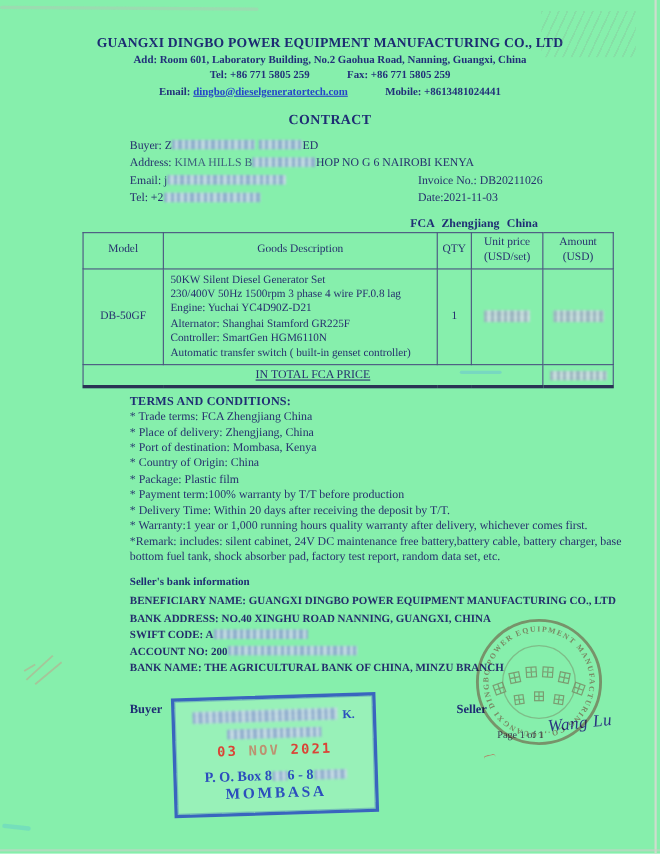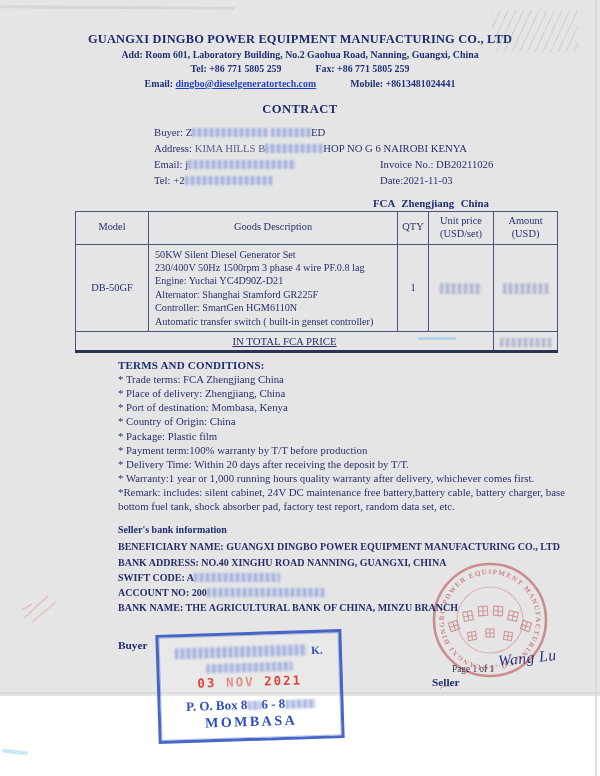--- a/index.html
+++ b/index.html
@@ -1,17 +1,17 @@
 <!DOCTYPE html>
 <html><head>
 <meta charset="utf-8">
 <style>
   html,body{margin:0;padding:0;background:#ffffff;}
   body{width:600px;height:776px;overflow:hidden;font-family:"Liberation Serif", serif;}
-  .page{position:absolute;inset:0;width:600px;height:696px;background:#e5e5e5;color:#26306e;}
+  .page{position:absolute;inset:0;width:600px;height:776px;background:#86efac;color:#26306e;}
 
   
   .art{position:absolute;pointer-events:none;}
   .art-topline{left:0;top:6px;width:235px;height:3px;background:#bdbdb8;opacity:.38;transform:rotate(.4deg);border-radius:2px;}
   .art-topright{left:492px;top:10px;width:86px;height:42px;opacity:.16;
     background:repeating-linear-gradient(115deg,#8a8a86 0 1.5px,transparent 1.5px 7px);}
   .art-rightline{right:3px;top:0;width:2px;height:776px;background:#d9d9d4;opacity:.85;}
   .art-bottomline{left:0;bottom:2px;width:600px;height:2px;background:#cfcfca;opacity:.6;}
   .art-cyan{left:2px;top:750px;width:26px;height:4px;background:rgba(80,190,220,.32);transform:rotate(6deg);border-radius:2px;}
   .art-cyan2{left:418px;top:337px;width:38px;height:2.5px;background:rgba(95,180,230,.38);border-radius:2px;}
@@ -32,21 +32,21 @@
   .hdr{text-align:center;padding-top:33px;line-height:1;}
   .hdr .company{font-size:12.4px;font-weight:bold;color:#1c2b72;letter-spacing:.2px;}
   .hdr .sub{font-size:9.9px;font-weight:bold;margin-top:4.5px;color:#22307a;}
   .hdr a.email{color:#2543c9;}
   .gap{display:inline-block;width:34px;}
 
   .title{margin-top:13px;text-align:center;font-size:12.6px;font-weight:bold;letter-spacing:.4px;color:#1f2d74;}
 
   
   .meta{margin:7px 0 0 118px;width:440px;font-size:10.7px;line-height:16px;}
-  .meta .row{display:flex;margin-left:36px;}
+  .meta .row{display:flex;}
   .meta .l{flex:1;white-space:nowrap;}
   .meta .r{width:178px;white-space:nowrap;}
 
   
   .fca{margin:9px 0 2px 373px;font-weight:bold;font-size:10.8px;word-spacing:4px;color:#1f2d74;}
   table.goods{margin-left:75px;width:482px;border-collapse:collapse;table-layout:fixed;color:#26306e;}
   table.goods td,table.goods th{border:1px solid #4a5280;padding:0;font-weight:normal;}
   table.goods th{font-size:10.4px;line-height:12.5px;}
   .c{text-align:center;vertical-align:middle;}
   .desc{font-size:10.2px;line-height:13.4px;padding:3px 2px 3px 6px !important;margin-left:44px;}
@@ -59,21 +59,21 @@
   .terms .thead{font-weight:bold;font-size:11px;letter-spacing:.2px;color:#1f2d74;}
 
   
   .bank{margin:9px 0 0 118px;width:470px;font-size:10px;line-height:15.2px;font-weight:600;color:#242e6c;}
   .bank .bhead{font-size:10px;font-weight:bold;margin-bottom:2px;color:#1f2d74;}
   .bank .bline{white-space:nowrap;}
 
   
   .siglabel{position:absolute;font-weight:bold;font-size:11.3px;color:#1f2d74;}
   .sig-buyer{left:118px;top:639px;}
-  .sig-seller{left:415px;top:676px;margin-left:17px;}
+  .sig-seller{left:415px;top:639px;}
   .signature{position:absolute;left:498px;top:649px;font-style:italic;font-size:15.5px;color:#2b3680;transform:rotate(-6deg);letter-spacing:.5px;}
   .pagenote{position:absolute;left:452px;top:664px;font-size:9.3px;color:#3c3c52;}
 
   .bstamp{position:absolute;left:157px;top:632px;width:186px;box-sizing:border-box;
     border:3px solid rgba(40,76,190,.85);box-shadow:inset 0 0 0 1px rgba(40,76,190,.3);
     transform:rotate(-1.8deg);padding:7px 6px 8px 6px;text-align:center;color:#2c4ebd;
     background:rgba(255,255,255,.15);}
   .bstamp .line1{height:13px;}
   .bstamp .k{font-weight:bold;font-size:11px;}
   .bstamp .line2{height:12px;margin-top:2px;}

